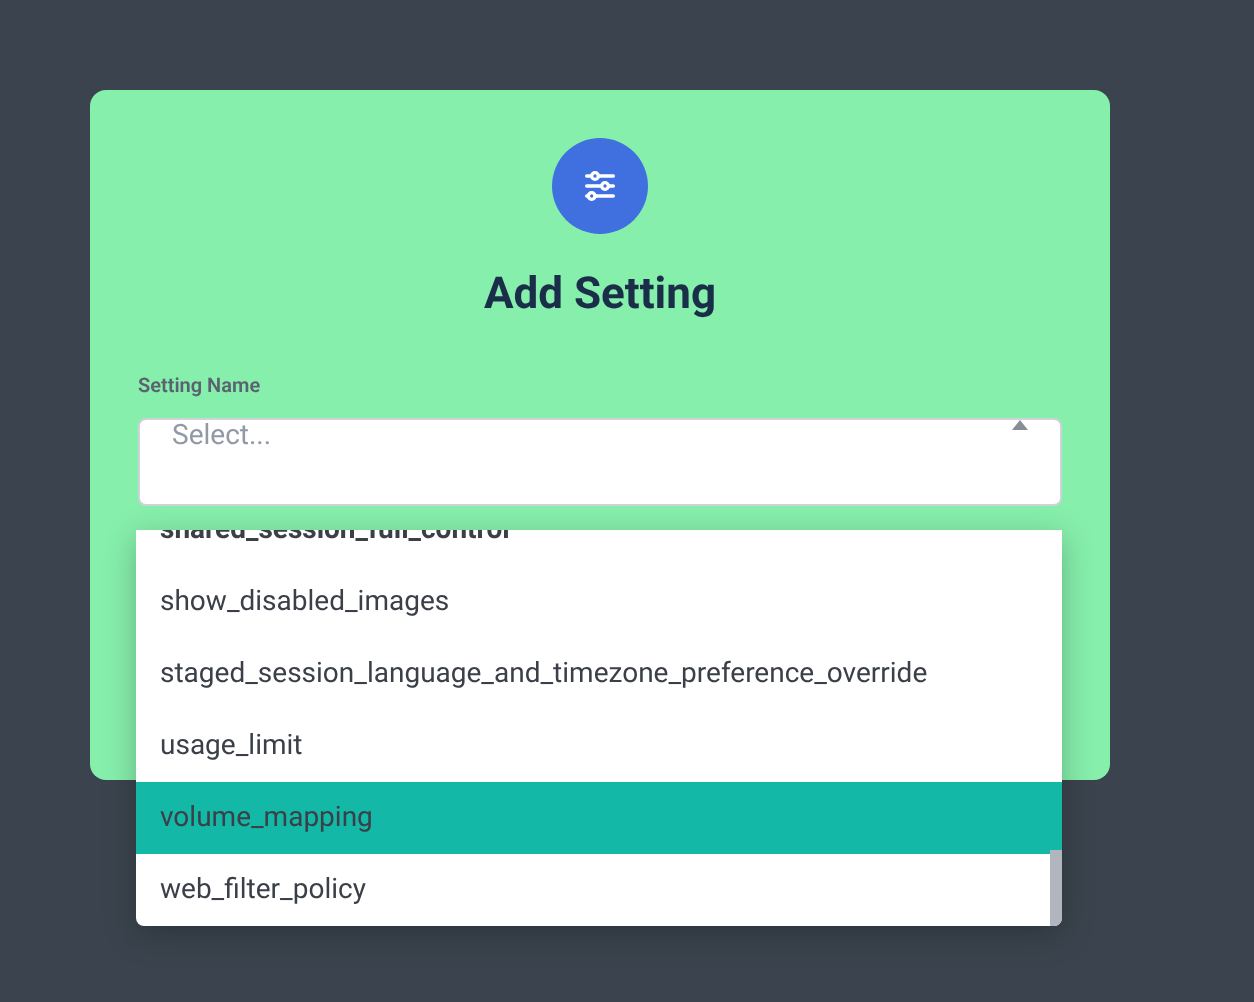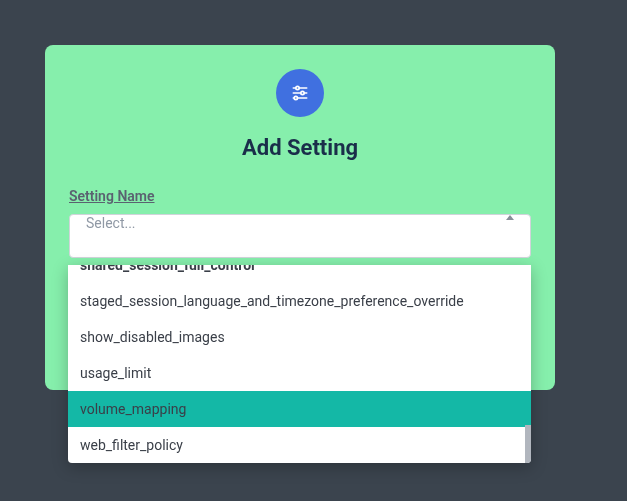--- a/index.html
+++ b/index.html
@@ -54,26 +54,25 @@
     
     .modal-title {
       text-align: center;
       font-size: 22px;
       font-weight: 700;
       color: #1a2e4a;
       margin-bottom: 28px;
     }
     
     .field-label {
-      font-size: 14px;
+      font-size: 10px;
       font-weight: 600;
       color: #5a6270;
       margin-bottom: 10px;
       display: block;
-      text-decoration: underline;
     }
     
     .select-box {
       background: #ffffff;
       border: 1px solid #d0d4da;
       border-radius: 4px;
       height: 44px;
       display: flex;
       align-items: flex-start;
       padding: 0 16px;
@@ -181,24 +180,24 @@
     <span class="select-caret"></span>
   </div>
 </div>
 
 <div class="dropdown">
   <div class="dropdown-inner">
     <div class="dropdown-option partial-top">
       <span>shared_session_full_control</span>
     </div>
     <div class="dropdown-option">
+      <span>show_disabled_images</span>
+    </div>
+    <div class="dropdown-option">
       <span>staged_session_language_and_timezone_preference_override</span>
-    </div>
-    <div class="dropdown-option">
-      <span>show_disabled_images</span>
     </div>
     <div class="dropdown-option">
       <span>usage_limit</span>
     </div>
     <div class="dropdown-option highlighted">
       <span>volume_mapping</span>
     </div>
     <div class="dropdown-option">
       <span>web_filter_policy</span>
     </div>

